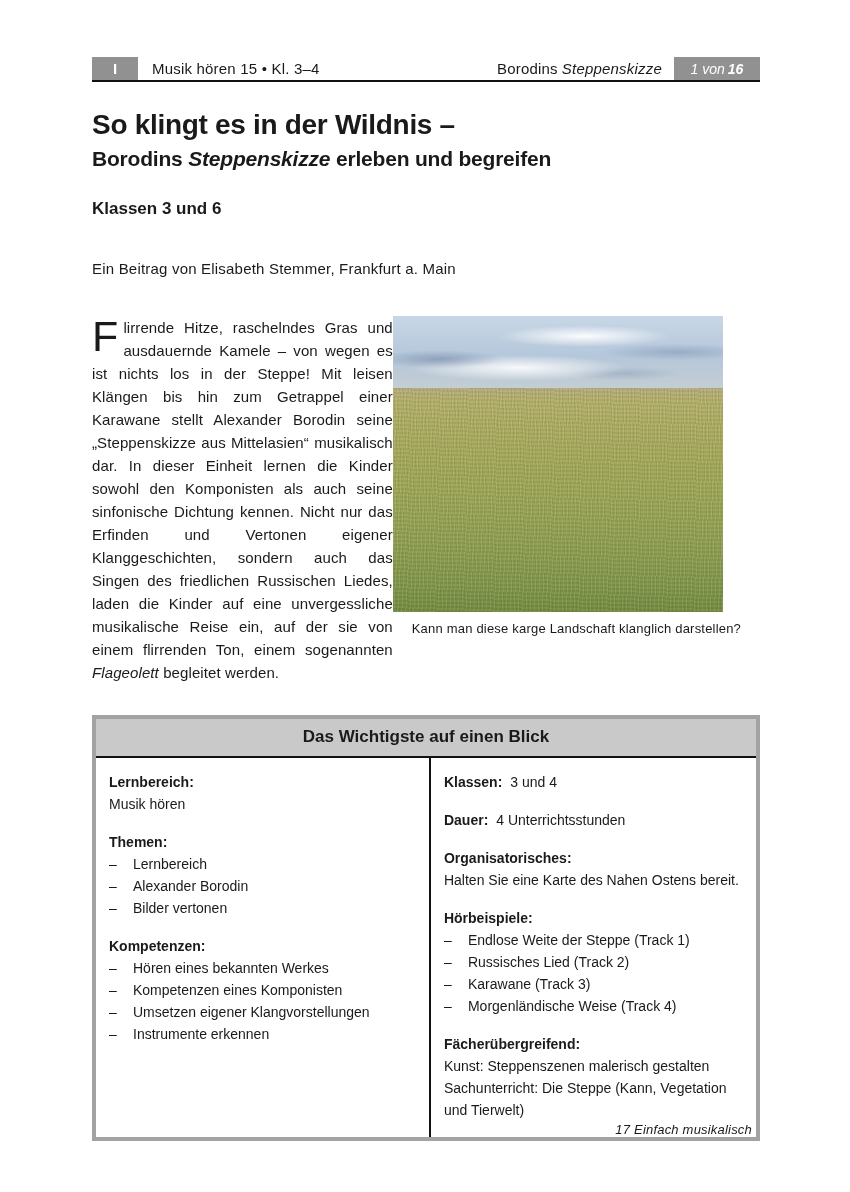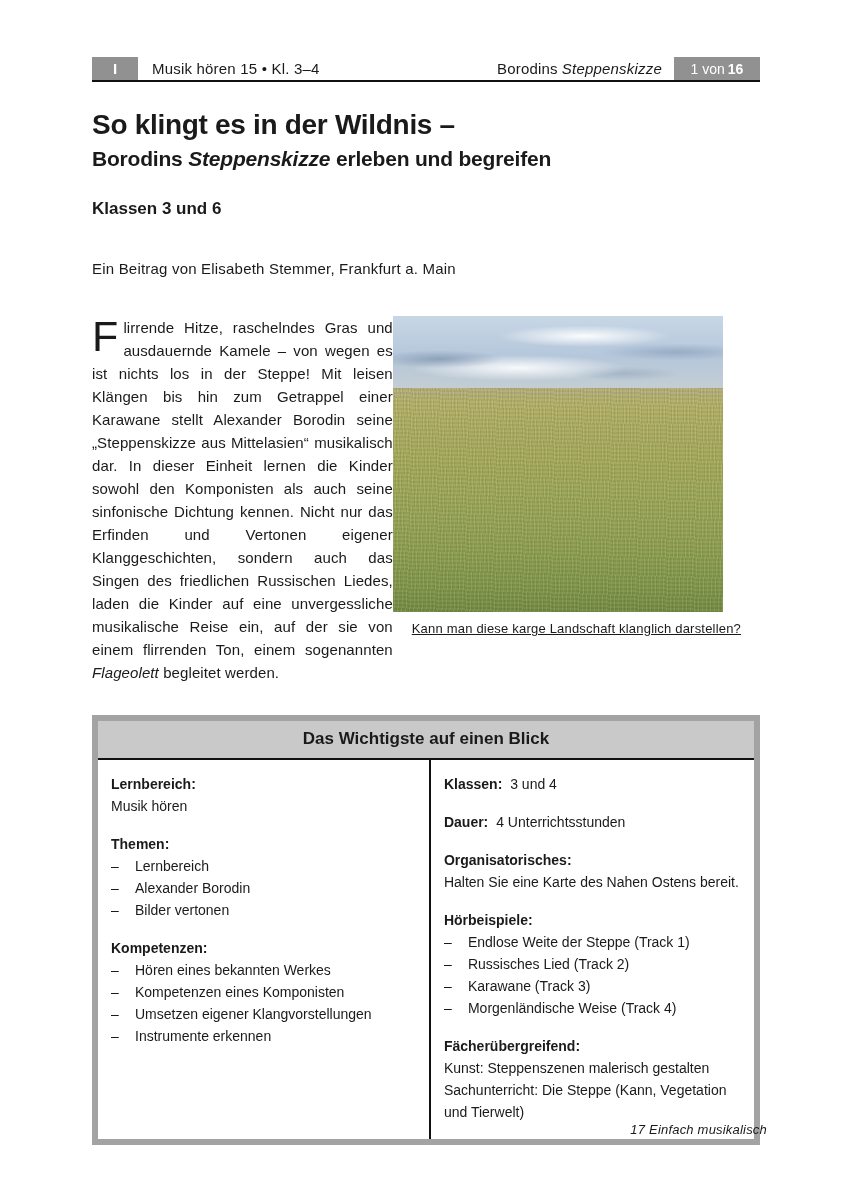--- a/index.html
+++ b/index.html
@@ -28,20 +28,21 @@
     margin-right:14px;
   }
   .kopf .kopf-left { display:flex; align-items:center; letter-spacing:.2px; }
   .kopf .kopf-right { margin-left:auto; display:flex; align-items:center; letter-spacing:.2px; }
   .kopf .kopf-right .ital { font-style:italic; margin-left:4px; }
   .kopf .pagebox {
     background:#919191; color:#ffffff;
     width:86px; margin-left:12px;
     display:flex; align-items:center; justify-content:center;
     font-size:14px;
+    font-style:italic;
   }
   .kopf .pagebox b { font-weight:bold; margin-left:3px; }
 
   
   .titleblock { margin-top:26px; }
   .h1 { font-size:28px; font-weight:bold; letter-spacing:-.3px; line-height:34px; }
   .h2 { font-size:21px; font-weight:bold; letter-spacing:-.2px; line-height:28px; margin-top:3px; }
   .h2 .ital { font-style:italic; }
   .grade { font-size:17px; font-weight:bold; margin-top:26px; }
   .author { font-size:15px; margin-top:41px; letter-spacing:.2px; }
@@ -52,21 +53,21 @@
   .intro-p {
     font-size:15px; line-height:23px; text-align:justify; letter-spacing:.1px;
   }
   .intro-p .dropcap {
     float:left;
     font-size:43px; line-height:37px;
     padding:2px 5px 0 0;
   }
   .intro-p .ital { font-style:italic; }
 
-  .figcol { margin-left:auto; width:393px;text-decoration:underline; }
+  .figcol { margin-left:auto; width:393px; }
   .photo {
     width:330px; height:296px; position:relative; overflow:hidden;
   }
   .photo .sky {
     position:absolute; left:0; top:0; right:0; height:72px;
     background:
       radial-gradient(90px 13px at 14% 60%, rgba(108,130,158,.55), rgba(108,130,158,0) 70%),
       radial-gradient(120px 15px at 58% 28%, rgba(255,255,255,.95), rgba(255,255,255,0) 72%),
       radial-gradient(110px 12px at 86% 50%, rgba(115,138,168,.45), rgba(115,138,168,0) 70%),
       radial-gradient(150px 18px at 38% 72%, rgba(255,255,255,.9), rgba(255,255,255,0) 72%),
@@ -82,21 +83,21 @@
       linear-gradient(180deg, #b5aa7c 0%, #b2ad68 6%, #acaa60 16%, #a3a659 32%, #98a254 52%, #8b9b4e 72%, #7e9348 88%, #71873f 100%);
   }
   .figcaption {
     margin-top:9px; font-size:13px; text-align:center; letter-spacing:.2px;
   }
 
   
   .box {
     margin-top:31px;
     width:668px;
-    border:6px solid #a3a3a3;
+    border:4px solid #a3a3a3;
   }
   .box-title {
     background:#c9c9c9;
     border-bottom:2px solid #111;
     text-align:center;
     font-weight:bold; font-size:17px;
     padding:8px 0 9px 0;
   }
   .box-body { display:flex; }
   .cell { padding:13px 12px 16px 13px; font-size:14px; line-height:22px; }
@@ -105,21 +106,21 @@
   .lbl { font-weight:bold; }
   .sect { margin-top:16px; }
   .sect.first { margin-top:0; }
   .dashrow { display:flex; }
   .dashrow .dash { width:24px; flex:0 0 24px; }
   .inlinepair .lbl { margin-right:4px; }
   .nowrap { white-space:nowrap; }
 
   
   .footer {
-    position:absolute; right:83px; bottom:55px;
+    position:absolute; right:98px; bottom:55px;
     font-size:13px; font-style:italic; letter-spacing:.2px;
   }
 </style>
 </head>
 <body>
 
 <div class="page">
 
   <div class="kopf">
     <div class="badge">I</div>

